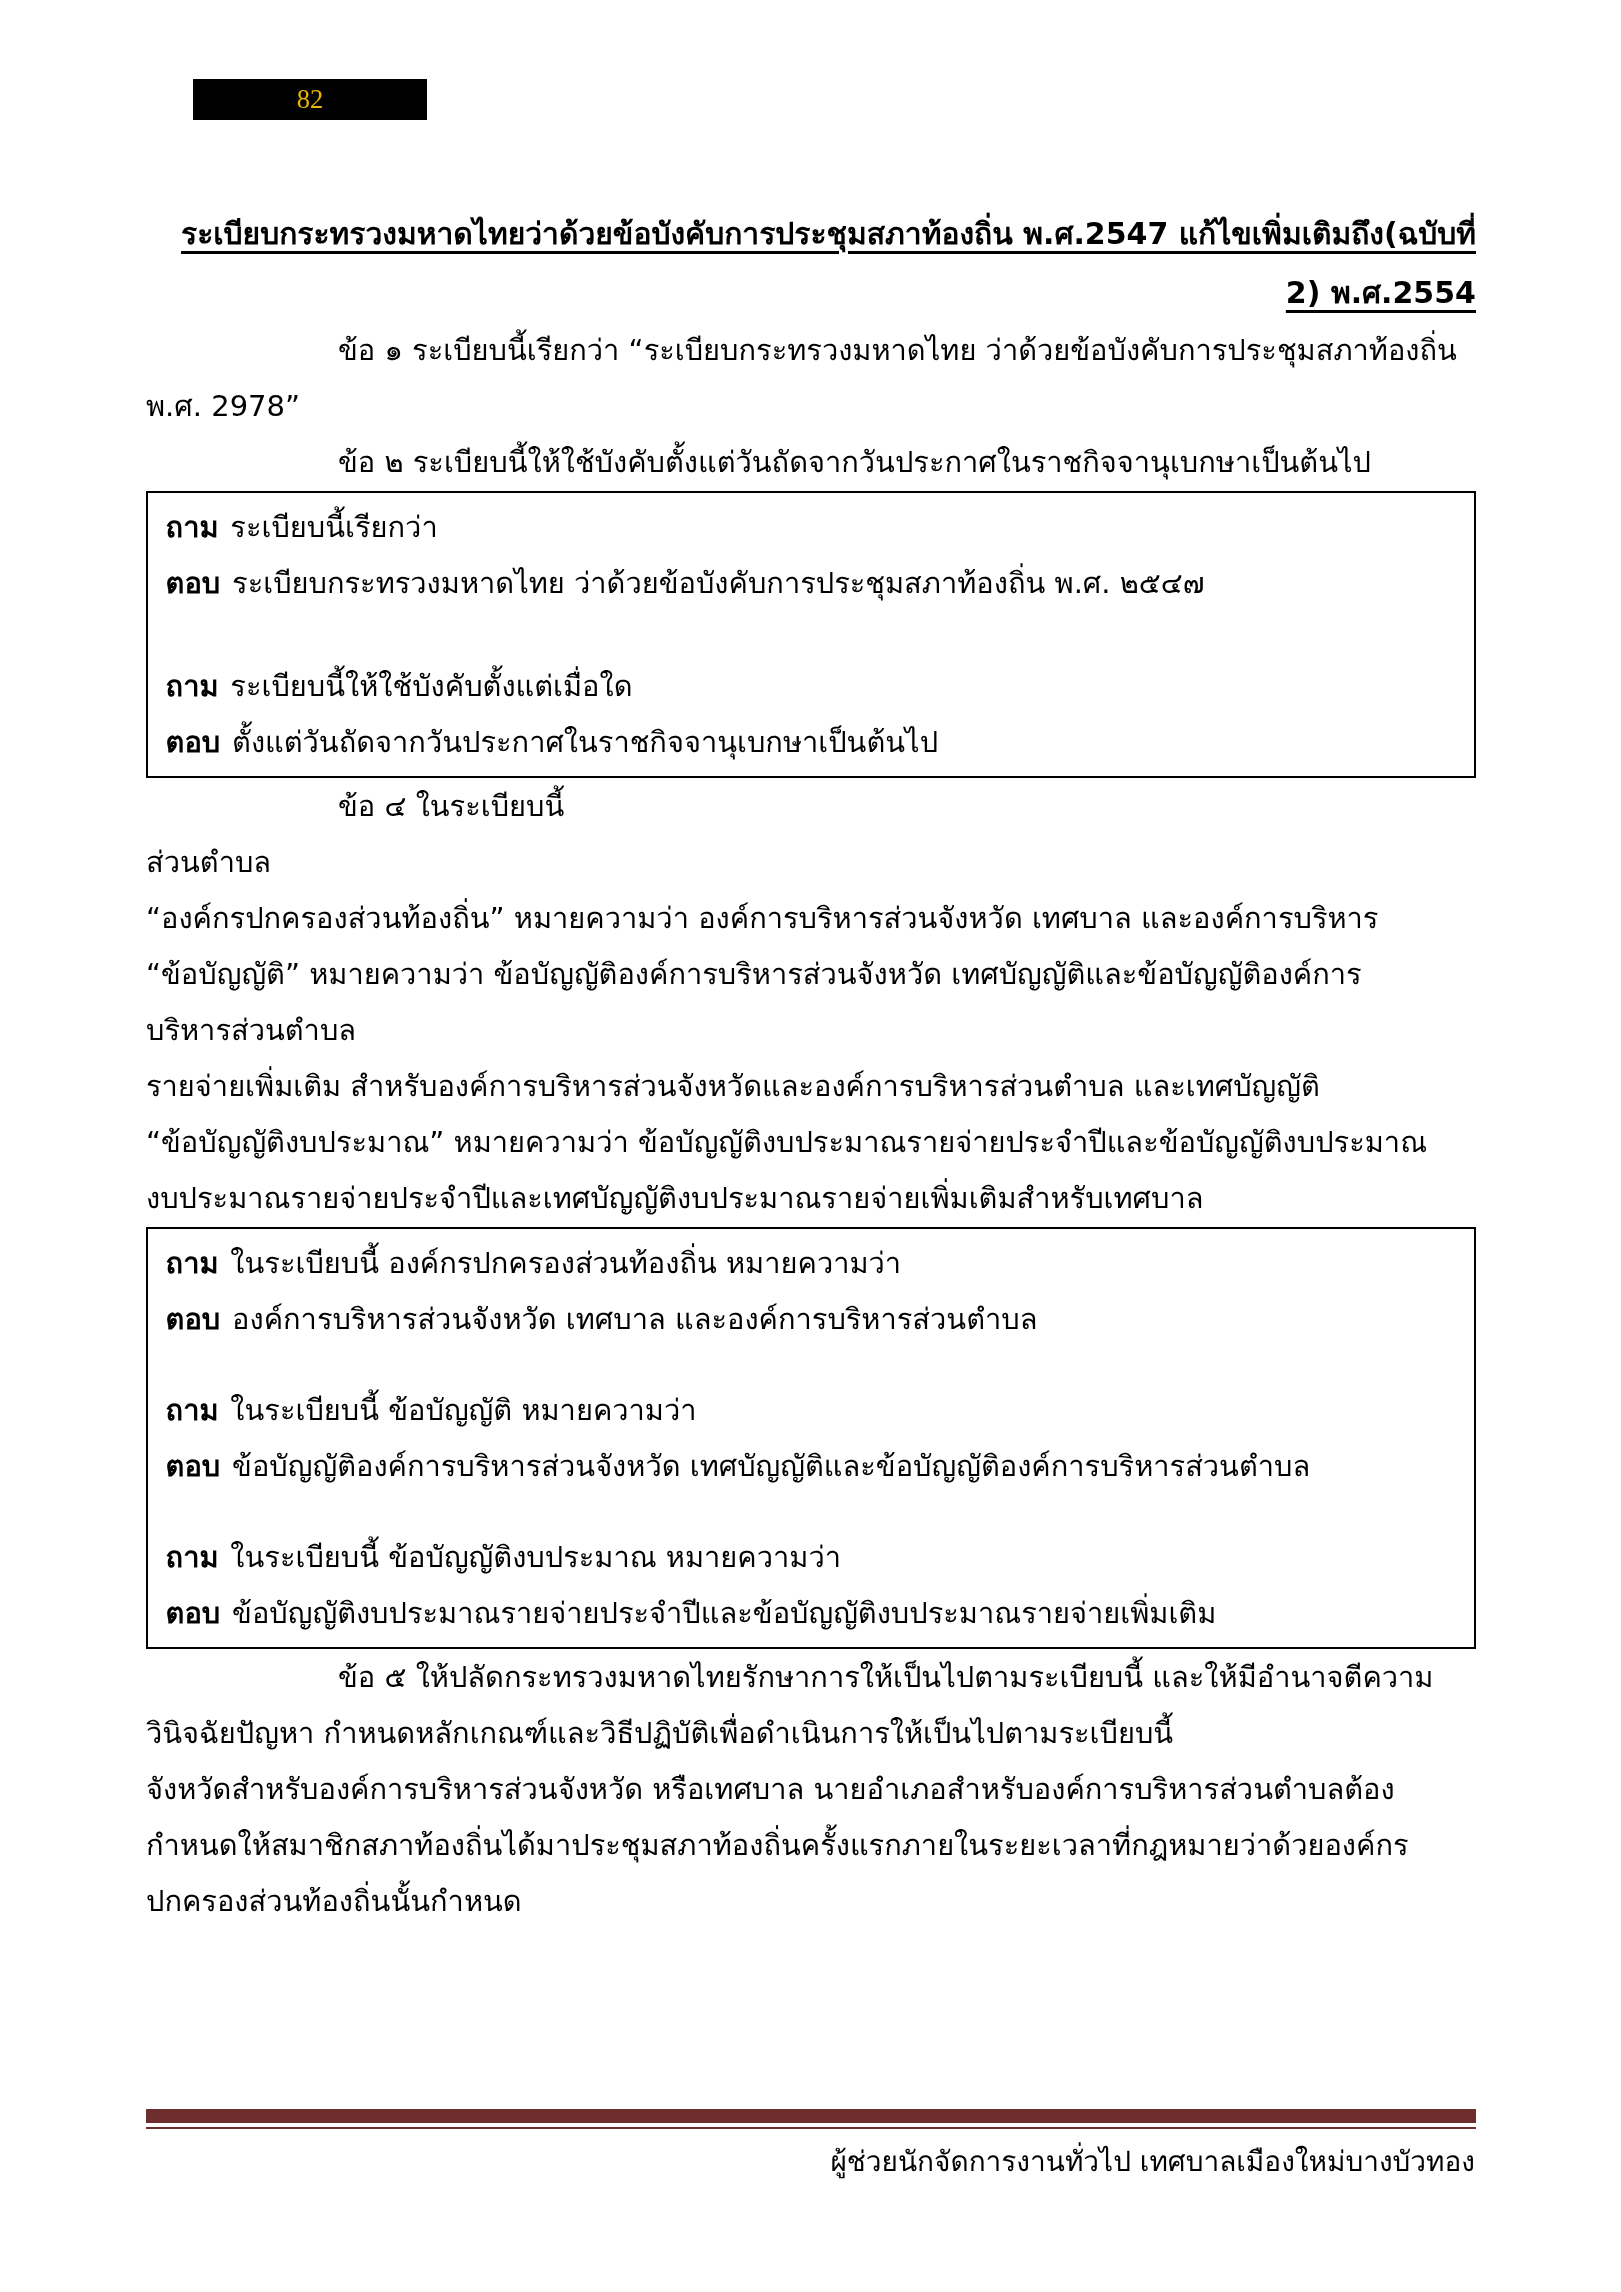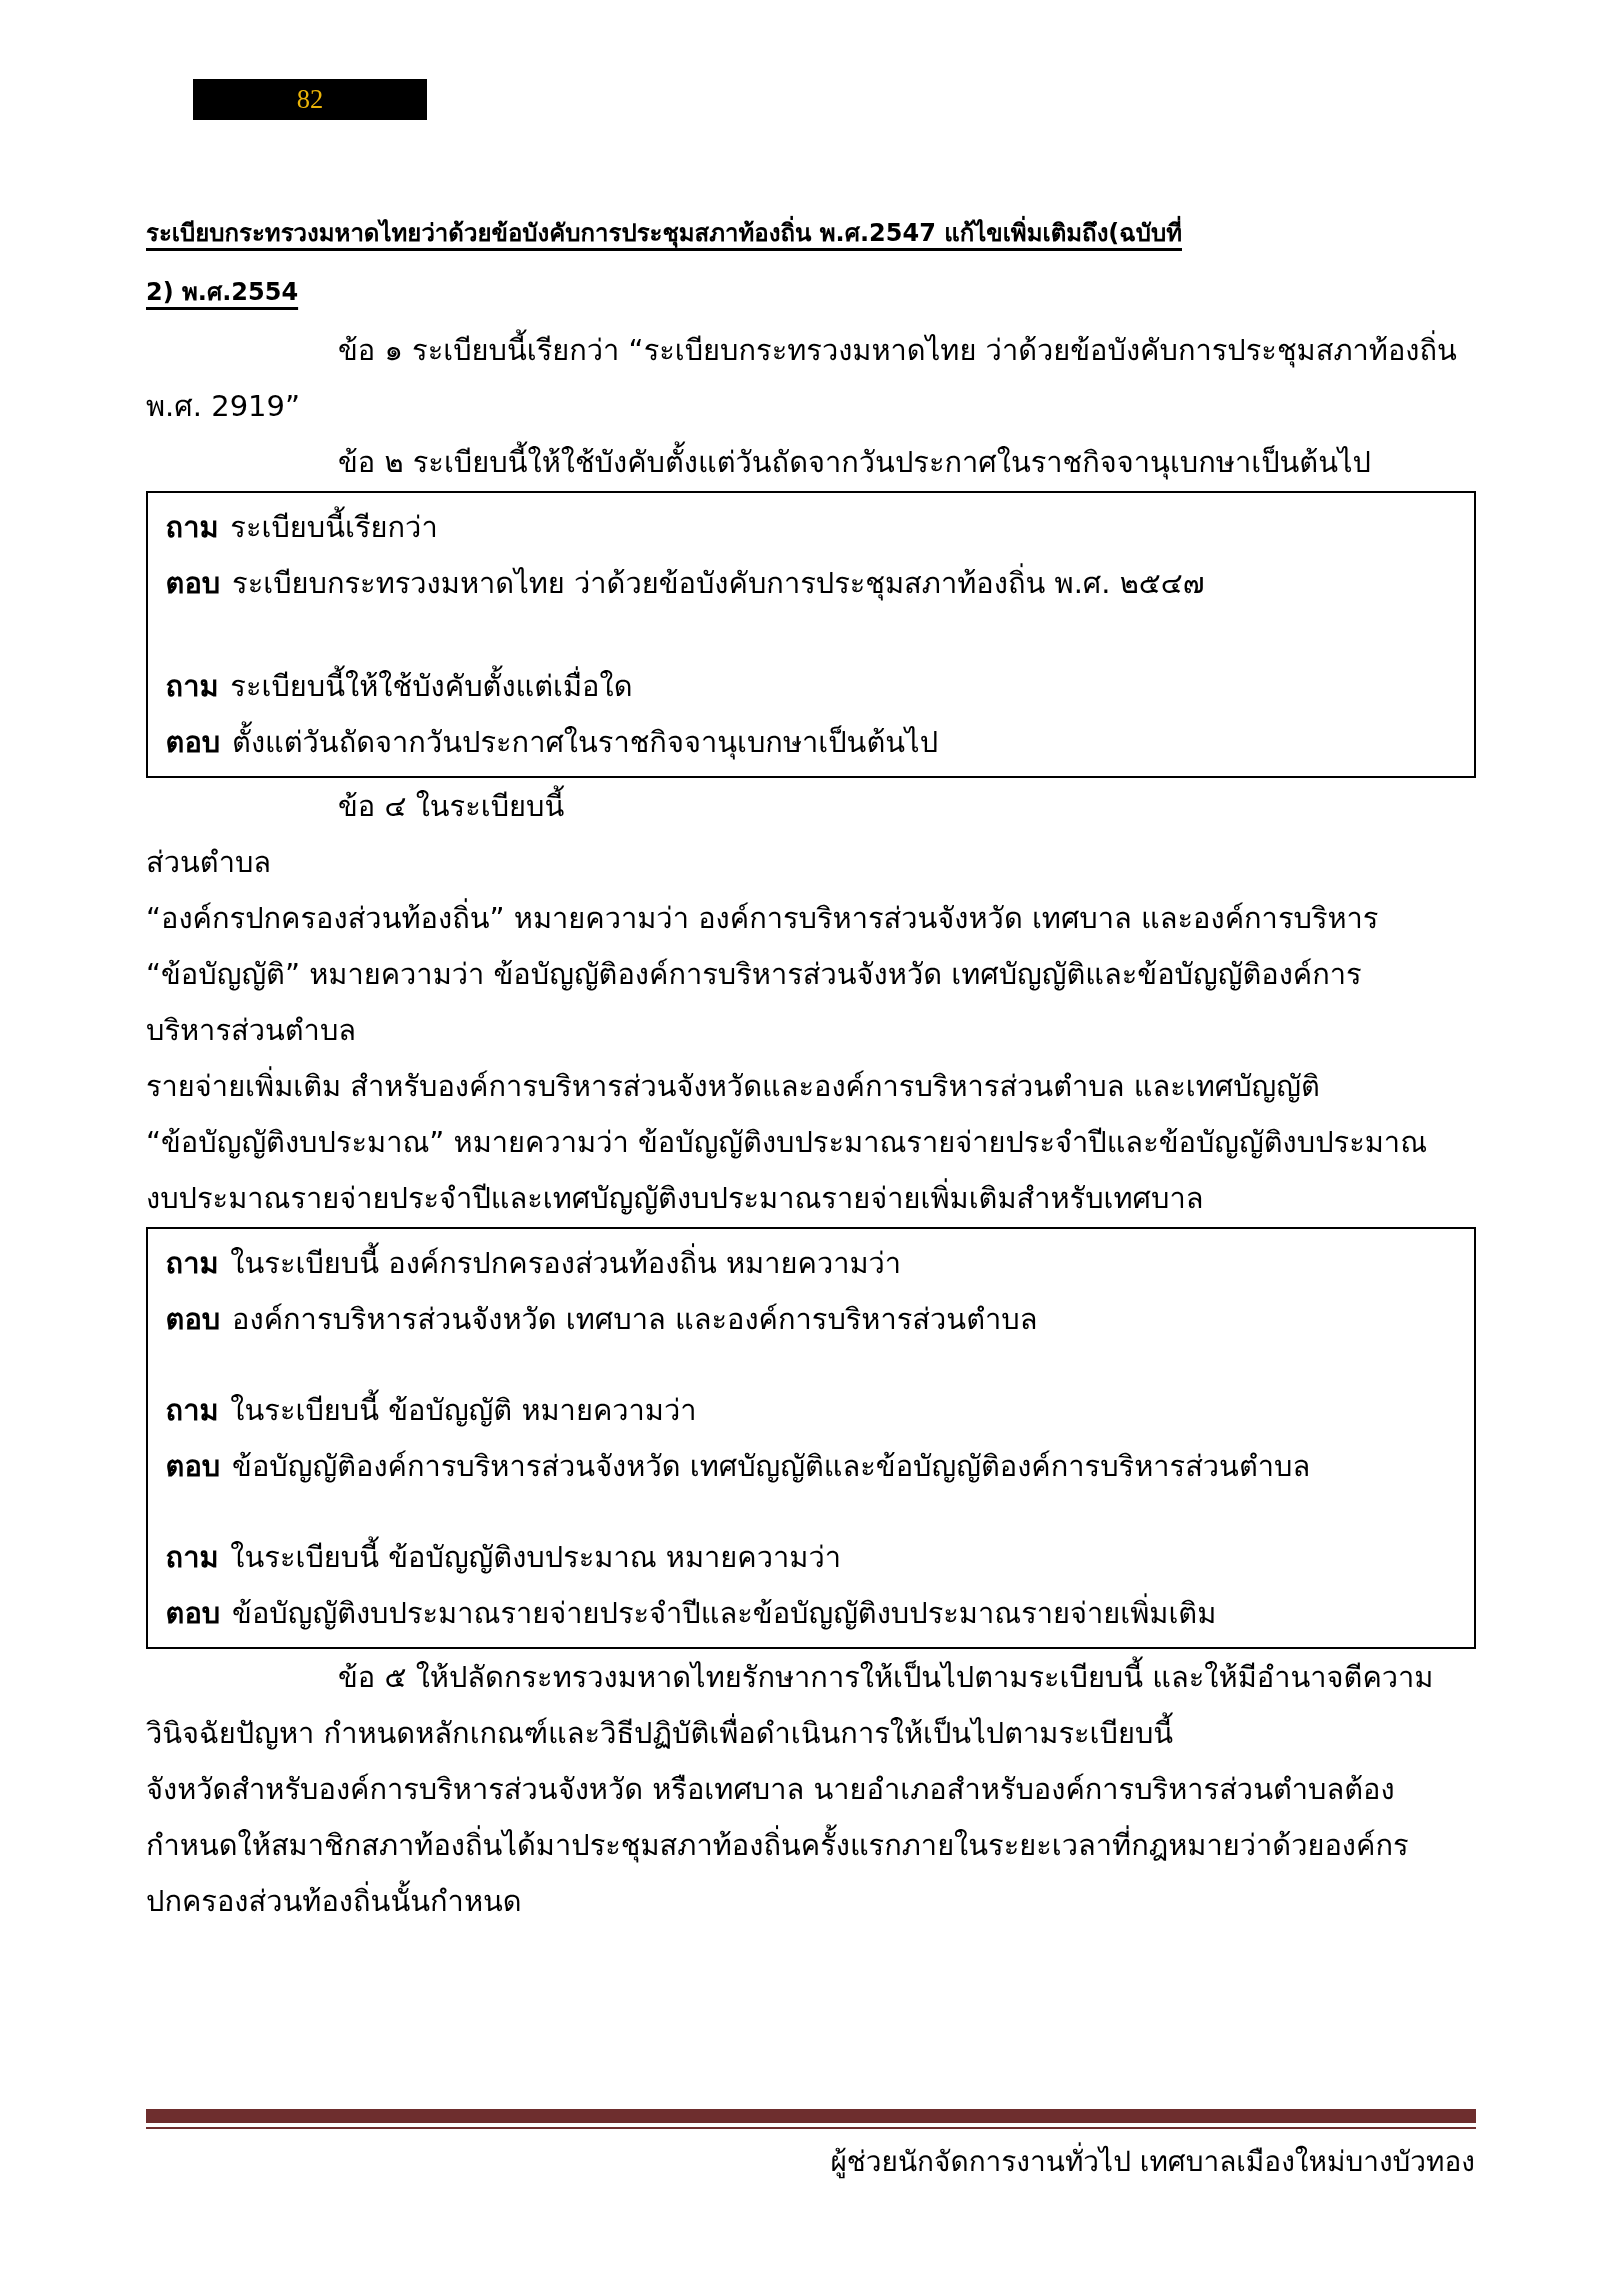--- a/index.html
+++ b/index.html
@@ -18,24 +18,24 @@
     display: flex; align-items: center; justify-content: center;
     font-family: "Liberation Serif", serif;
     font-size: 26.5px;
   }
   .content {
     position: absolute; left: 146px; top: 204px;
     width: 1330px;
     font-size: 29px;
   }
   .title-row {
-    text-align: left;
+    text-align: right;
     line-height: 59px; height: 59px;
     font-weight: bold;
-    font-size: 24px;
+    font-size: 30px;
     white-space: nowrap;
   }
   .title-row .u {
     text-decoration: underline;
     text-decoration-thickness: 2.9px;
     text-underline-offset: 6.9px;
   }
   .line {
     line-height: 56px; height: 56px;
     white-space: nowrap;
@@ -70,21 +70,21 @@
 <div class="content">
 
   <div class="title-row">
     <span class="u">ระเบียบกระทรวงมหาดไทยว่าด้วยข้อบังคับการประชุมสภาท้องถิ่น พ.ศ.2547 แก้ไขเพิ่มเติมถึง(ฉบับที่</span>
   </div>
   <div class="title-row">
     <span class="u">2) พ.ศ.2554</span>
   </div>
 
   <div class="line indent">ข้อ ๑  ระเบียบนี้เรียกว่า “ระเบียบกระทรวงมหาดไทย ว่าด้วยข้อบังคับการประชุมสภาท้องถิ่น</div>
-  <div class="line">พ.ศ. 2919”</div>
+  <div class="line">พ.ศ. 2978”</div>
   <div class="line indent">ข้อ ๒  ระเบียบนี้ให้ใช้บังคับตั้งแต่วันถัดจากวันประกาศในราชกิจจานุเบกษาเป็นต้นไป</div>
 
   <div class="qa-box">
     <div class="line">
       <span class="qa-label">ถาม</span><span>ระเบียบนี้เรียกว่า</span>
     </div>
     <div class="line">
       <span class="qa-label">ตอบ</span><span>ระเบียบกระทรวงมหาดไทย ว่าด้วยข้อบังคับการประชุมสภาท้องถิ่น พ.ศ. ๒๕๔๗</span>
     </div>
     <div class="spacer1"></div>

